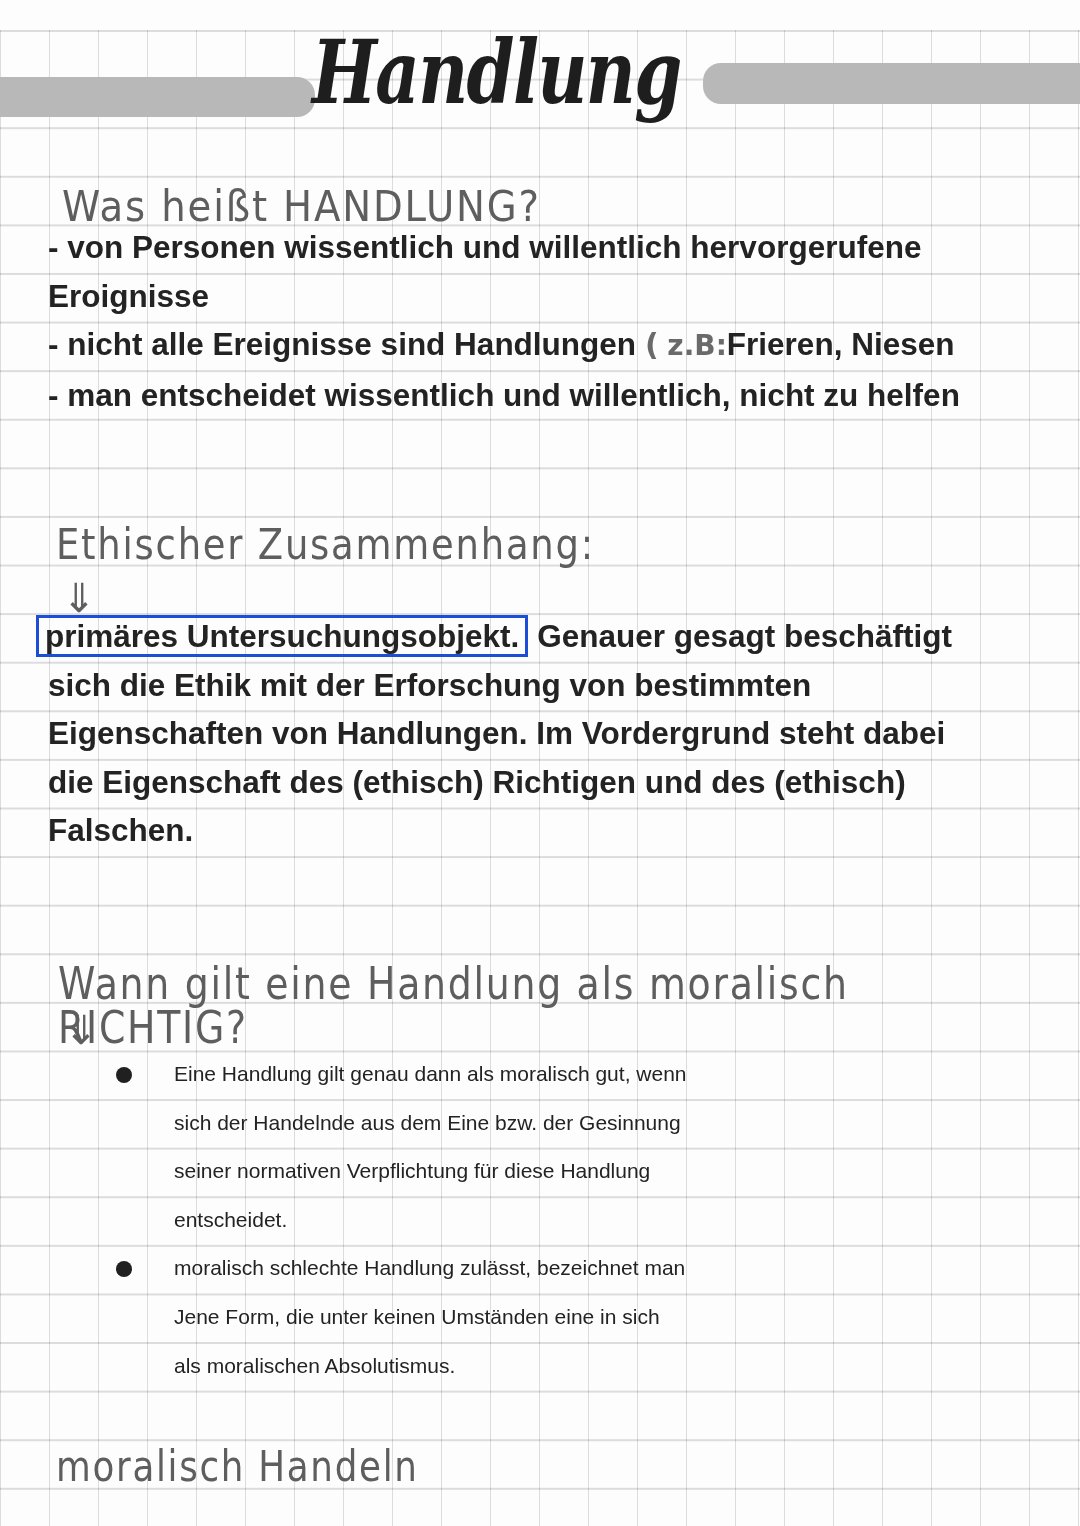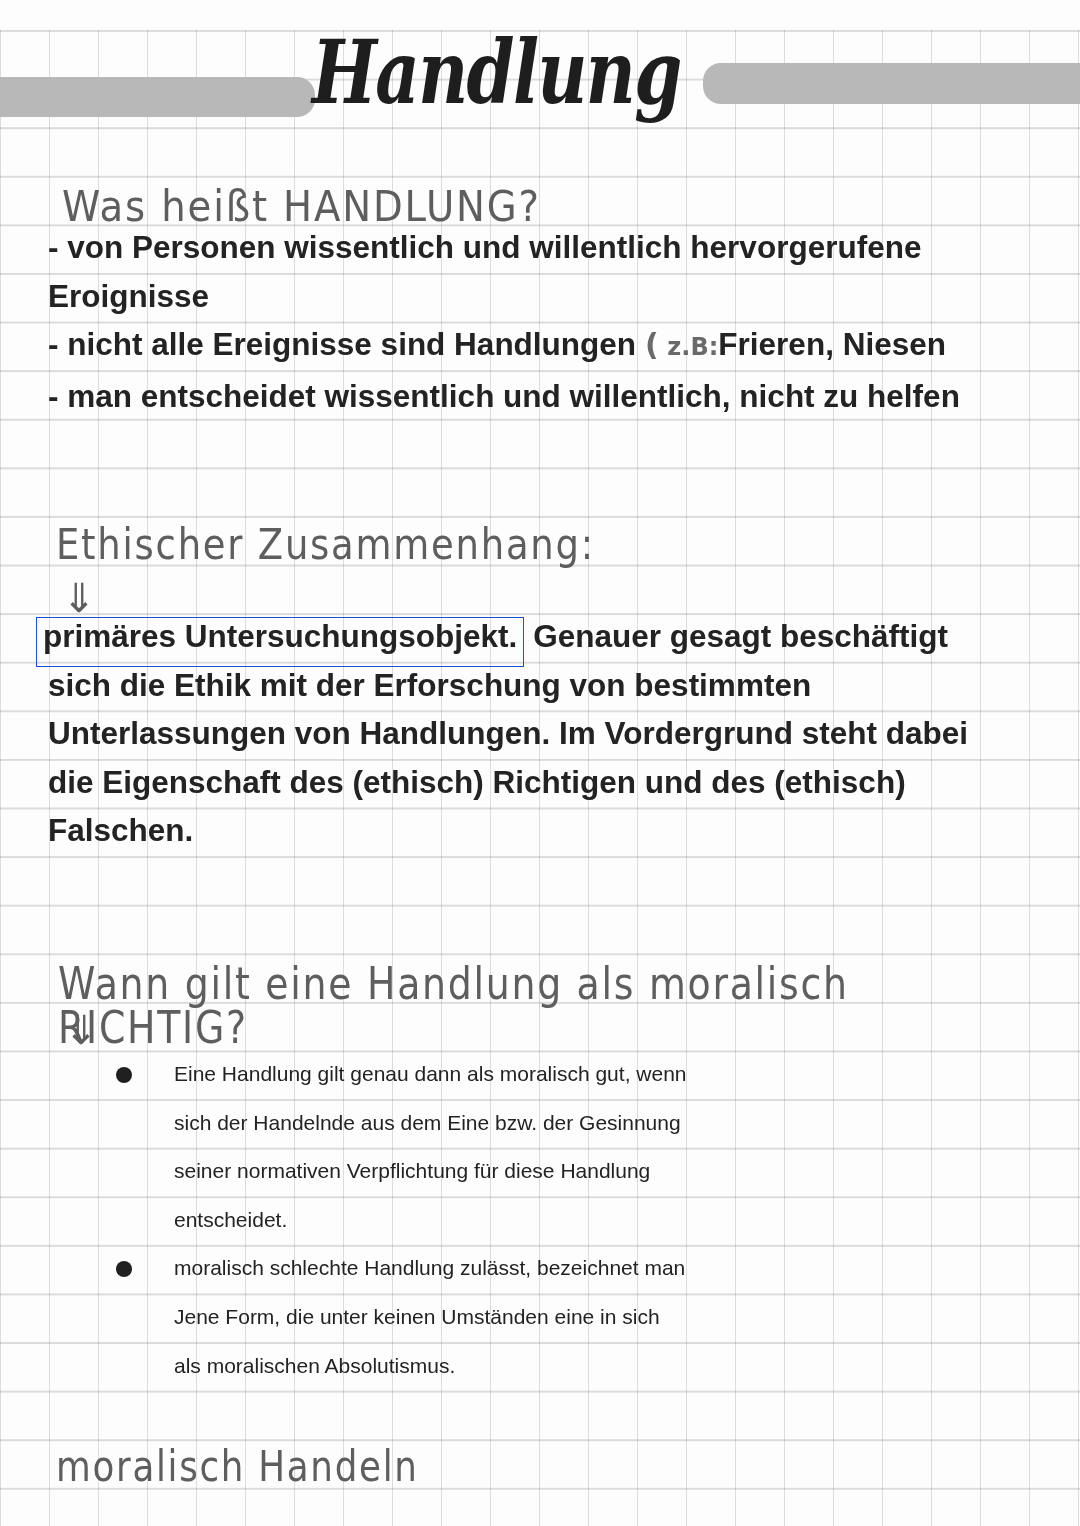--- a/index.html
+++ b/index.html
@@ -35,50 +35,50 @@
   .h2 { left: 56px; top: 524px; font-size: 42px; transform: scaleX(0.88); transform-origin: left top; }
   .h3 { left: 58px; top: 962px; font-size: 44px; transform: scaleX(0.86); transform-origin: left top; }
   .h4 { left: 56px; top: 1446px; font-size: 42px; transform: scaleX(0.85); transform-origin: left top; }
   .arrow { position: absolute; color: #5e5e5e; font-size: 40px; line-height: 1; }
   .arrow1 { left: 62px; top: 578px; }
   .arrow2 { left: 64px; top: 1010px; }
   .block { position: absolute; left: 48px; width: 1000px; font-size: 31.5px; line-height: 48.6px; font-weight: bold; }
   .block p { margin: 0; white-space: nowrap; }
   .blk1 { top: 223px; }
   .blk2 { top: 612px; }
-  .hl { border: 1px solid #1d4ed8; padding: 0 6px 12px 6px; margin-left: -12px; text-align: center; }
+  .hl { border: 3px solid #1d4ed8; padding: 0 6px 0 6px; margin-left: -12px; text-align: center; }
   .hwin { color: #6a6a6a; font-family: "DejaVu Sans", sans-serif; font-size: 30px; }
   .bullets { position: absolute; left: 0; top: 1050px; width: 1052px; font-size: 21px; line-height: 48.6px; padding-left: 48px; }
   .bullet { position: relative; padding-left: 126px; }
   .bullet .dot { position: absolute; left: 68px; top: 17px; width: 16px; height: 16px; border-radius: 50%; background: #202020; }
   .bullet p { margin: 0; white-space: nowrap; }
 </style>
 </head>
 <body>
 
 <div class="grid"></div>
 <div class="band band-left"></div>
 <div class="band band-right"></div>
 
 <div class="title">Handlung</div>
 
 <div class="hw h1">Was heißt HANDLUNG?</div>
 <div class="block blk1">
   <p>- von Personen wissentlich und willentlich hervorgerufene</p>
   <p>Eroignisse</p>
-  <p><span>- nicht alle Ereignisse sind Handlungen</span> <span class="hwin">(</span> <span class="hwin" style="font-size:24px">z.B:</span><span>Frieren, Niesen</span></p>
+  <p><span>- nicht alle Ereignisse sind Handlungen</span> <span class="hwin">(</span> <span class="hwin" style="font-size:28px">z.B:</span><span>Frieren, Niesen</span></p>
   <p>- man entscheidet wissentlich und willentlich, nicht zu helfen</p>
 </div>
 
 <div class="hw h2">Ethischer Zusammenhang:</div>
 <div class="arrow arrow1">⇓</div>
 <div class="block blk2">
   <p><span class="hl">primäres Untersuchungsobjekt.</span> <span>Genauer gesagt beschäftigt</span></p>
   <p>sich die Ethik mit der Erforschung von bestimmten</p>
-  <p>Unterlassungen von Handlungen. Im Vordergrund steht dabei</p>
+  <p>Eigenschaften von Handlungen. Im Vordergrund steht dabei</p>
   <p>die Eigenschaft des (ethisch) Richtigen und des (ethisch)</p>
   <p>Falschen.</p>
 </div>
 
 <div class="hw h3">Wann gilt eine Handlung als moralisch RICHTIG?</div>
 <div class="arrow arrow2">⇓</div>
 <div class="bullets">
   <div class="bullet">
     <span class="dot"></span>
     <p>Eine Handlung gilt genau dann als moralisch gut, wenn</p>

